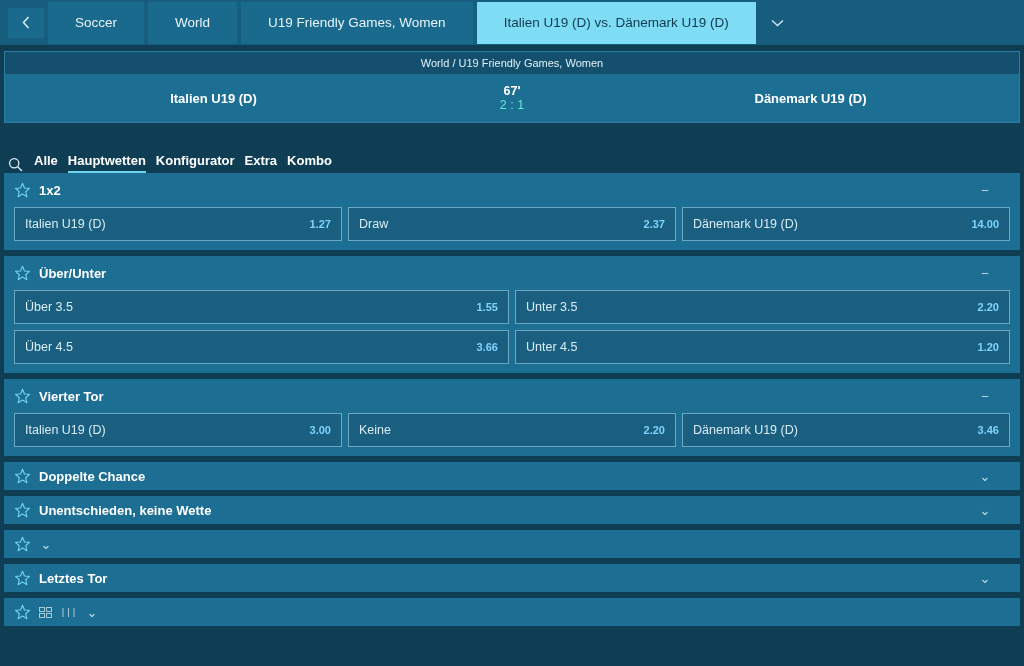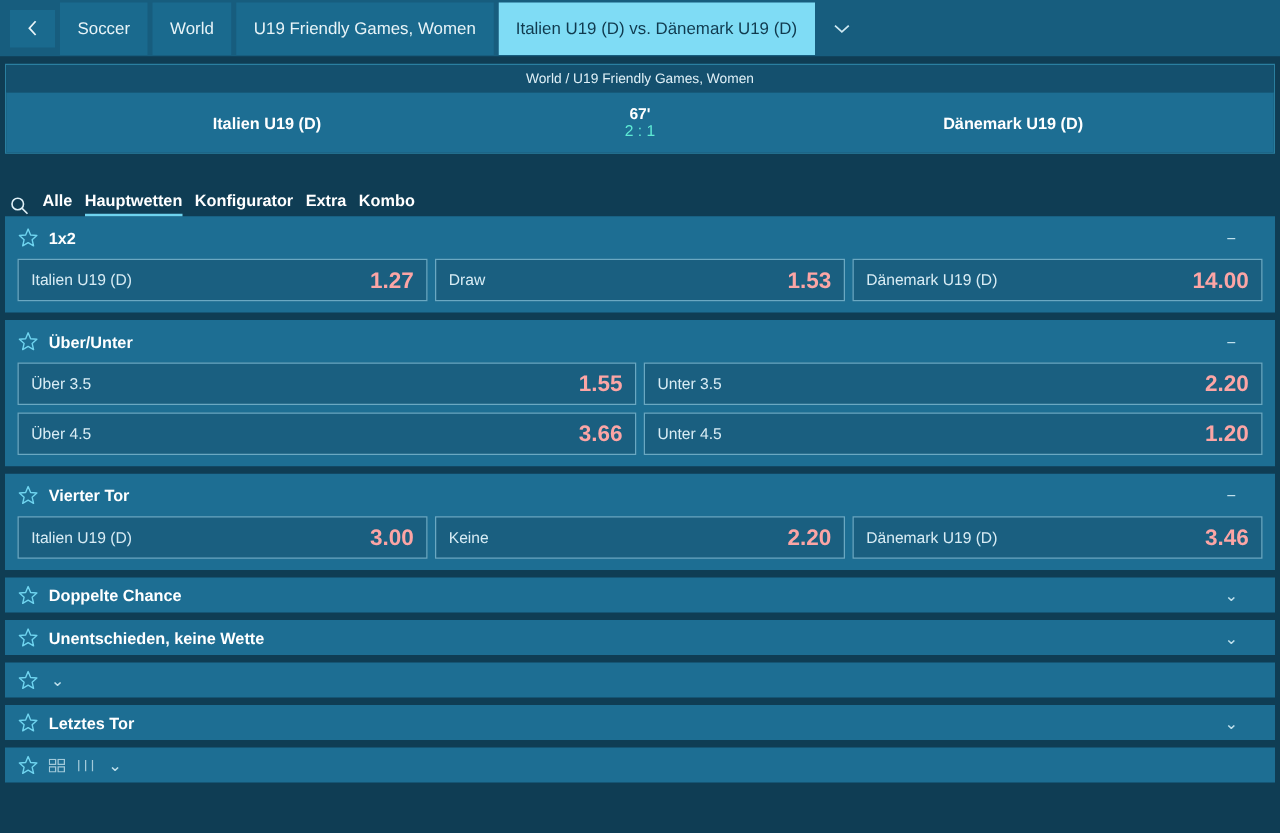--- a/index.html
+++ b/index.html
@@ -23,21 +23,21 @@
     width: 36px; height: 30px;
     display: flex; align-items: center; justify-content: center;
     color: #e8f4f8;
     font-size: 15px;
     background: #1a6a8e;
     cursor: pointer;
   }
   .crumb {
     height: 42px;
     display: flex; align-items: center;
-    padding: 0 14px;
+    padding: 0 27px;
     background: #1a6a8e;
     color: #e8f4f8;
     font-size: 13.5px;
     white-space: nowrap;
     cursor: pointer;
   }
   .crumb.active {
     background: #7fdcf5;
     color: #103a4e;
   }
@@ -174,22 +174,22 @@
     align-items: center;
     justify-content: space-between;
     padding: 0 10px;
     cursor: pointer;
   }
   .odds-label {
     color: #d8ecf4;
     font-size: 12.5px;
   }
   .odds-val {
-    color: #fca5a5;
-    font-size: 18px;
+    color: #7dd3fc;
+    font-size: 11px;
     font-weight: bold;
     margin-left: 11px;
   }
 
   .market.collapsed .market-head { height: 28px; }
 </style>
 </head>
 <body>
 
 <div class="breadcrumb-bar">
@@ -247,21 +247,21 @@
         </div>
       </div>
       <div class="odds-grid">
         <div class="odds-row">
           <div class="odds-btn">
             <span class="odds-label">Italien U19 (D)</span>
             <span class="odds-val">1.27</span>
           </div>
           <div class="odds-btn">
             <span class="odds-label">Draw</span>
-            <span class="odds-val">1.53</span>
+            <span class="odds-val">2.37</span>
           </div>
           <div class="odds-btn">
             <span class="odds-label">Dänemark U19 (D)</span>
             <span class="odds-val">14.00</span>
           </div>
         </div>
       </div>
     </div>
     <div class="market">
       <div class="market-head">

